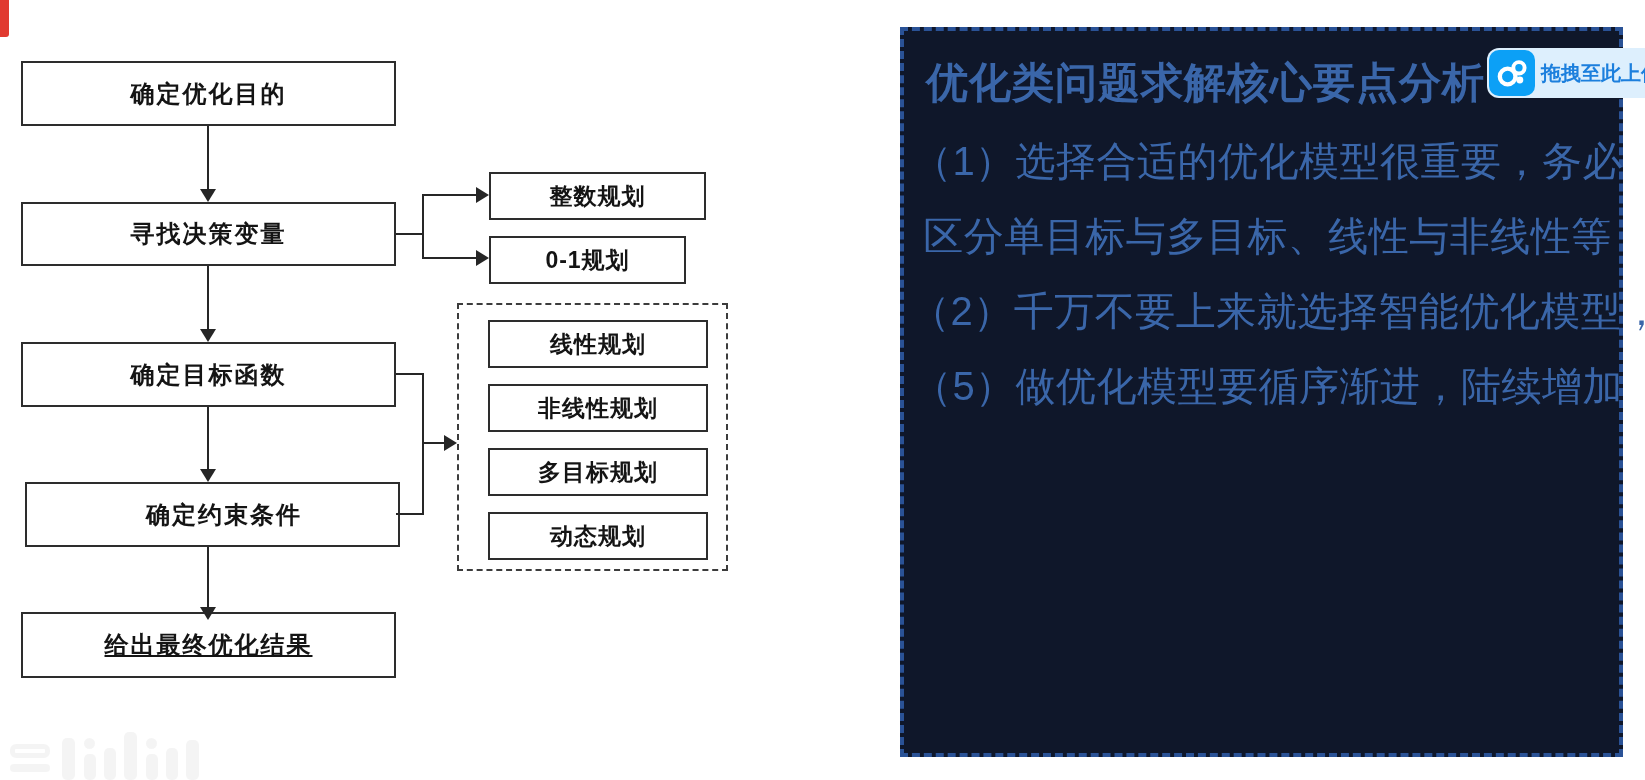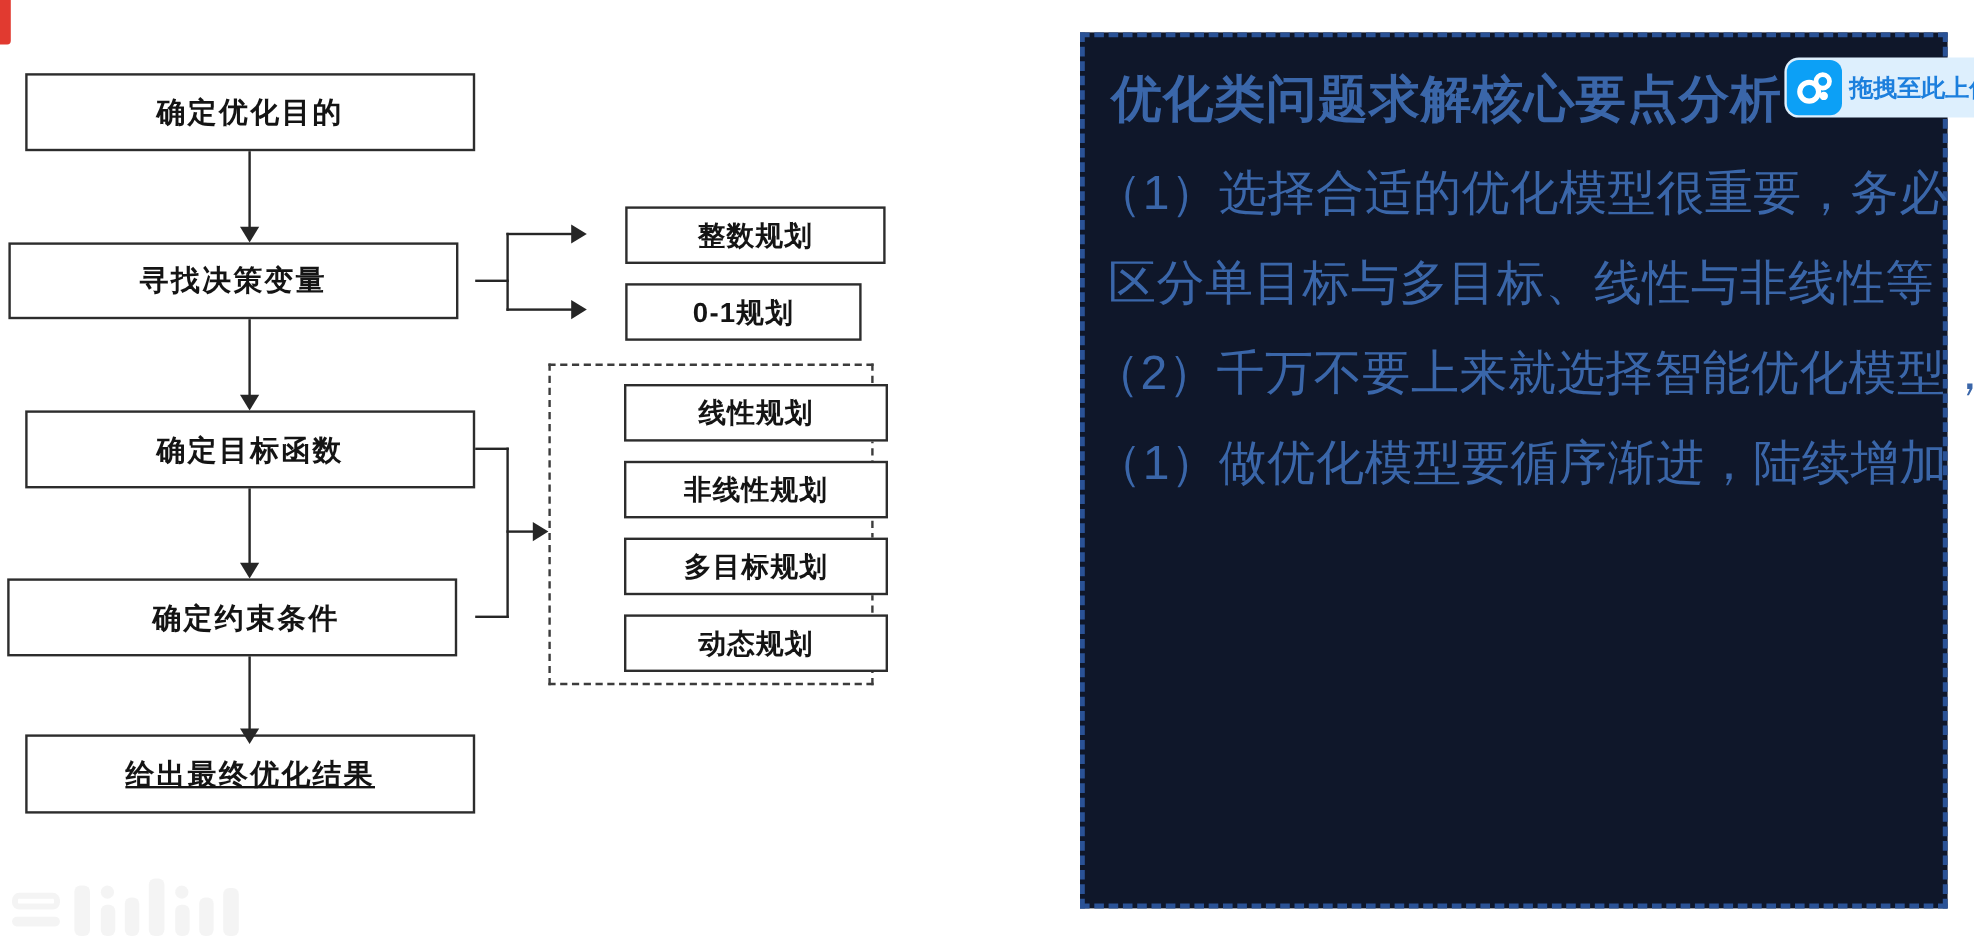--- a/index.html
+++ b/index.html
@@ -8,21 +8,21 @@
     font-family:"Liberation Sans","DejaVu Sans",sans-serif;
     overflow:hidden;
   }
   
   .fbox{
     position:absolute;background:#fff;border:2px solid #2d2d2d;
     display:flex;align-items:center;justify-content:center;
     font-size:24px;font-weight:600;color:#141414;letter-spacing:2px;
     box-sizing:border-box;
   }
-  .fbox.small{font-size:23px;letter-spacing:1px;margin-left:32px;}
+  .fbox.small{font-size:23px;letter-spacing:1px;}
   .line{position:absolute;background:#262626;}
   .arr-down{position:absolute;width:0;height:0;
     border-left:8px solid transparent;border-right:8px solid transparent;
     border-top:13px solid #262626;}
   .arr-right{position:absolute;width:0;height:0;
     border-top:8px solid transparent;border-bottom:8px solid transparent;
     border-left:13px solid #262626;}
   .dashed-group{
     position:absolute;left:457px;top:303px;width:271px;height:268px;
     border:2px dashed #3c3c3c;box-sizing:border-box;background:transparent;
@@ -61,23 +61,23 @@
   .wm-dot{position:absolute;background:#ececec;border-radius:50%;}
 </style>
 </head>
 <body>
 
 <div class="red-bar"></div>
 
 <div>
 
   <div class="fbox" style="left:21px;top:61px;width:375px;height:65px;">确定优化目的</div>
-  <div class="fbox" style="left:7px;top:202px;width:375px;height:64px;">寻找决策变量</div>
+  <div class="fbox" style="left:21px;top:202px;width:375px;height:64px;">寻找决策变量</div>
   <div class="fbox" style="left:21px;top:342px;width:375px;height:65px;">确定目标函数</div>
-  <div class="fbox" style="left:6px;top:482px;width:375px;height:65px;padding-left:23px;">确定约束条件</div>
+  <div class="fbox" style="left:25px;top:482px;width:375px;height:65px;padding-left:23px;">确定约束条件</div>
   <div class="fbox" style="left:21px;top:612px;width:375px;height:66px;text-decoration:underline;">给出最终优化结果</div>
 
   <div class="line" style="left:207px;top:126px;width:2px;height:66px;"></div>
   <div class="arr-down" style="left:200px;top:189px;"></div>
 
   <div class="line" style="left:207px;top:266px;width:2px;height:66px;"></div>
   <div class="arr-down" style="left:200px;top:329px;"></div>
 
   <div class="line" style="left:207px;top:407px;width:2px;height:65px;"></div>
   <div class="arr-down" style="left:200px;top:469px;"></div>
@@ -119,21 +119,21 @@
         <circle cx="32" cy="31" r="4" fill="#ffffff"></circle>
       </svg>
     </div>
     <div class="upload-label">拖拽至此上传</div>
   </div>
 
   <div class="panel-lines">
     <div class="panel-line">（1）选择合适的优化模型很重要，务必</div>
     <div class="panel-line">区分单目标与多目标、线性与非线性等</div>
     <div class="panel-line">（2）千万不要上来就选择智能优化模型，</div>
-    <div class="panel-line">（1）做优化模型要循序渐进，陆续增加</div>
+    <div class="panel-line">（5）做优化模型要循序渐进，陆续增加</div>
   </div>
 </div>
 
 <div class="watermark">
   <div class="wm-ring" style="left:10px;top:14px;width:40px;height:14px;"></div>
   <div class="wm" style="left:10px;top:34px;width:40px;height:8px;"></div>
   <div class="wm" style="left:62px;top:8px;width:13px;height:42px;"></div>
   <div class="wm" style="left:84px;top:24px;width:12px;height:26px;"></div>
   <div class="wm-dot" style="left:84px;top:8px;width:11px;height:11px;"></div>
   <div class="wm" style="left:104px;top:18px;width:12px;height:32px;"></div>

